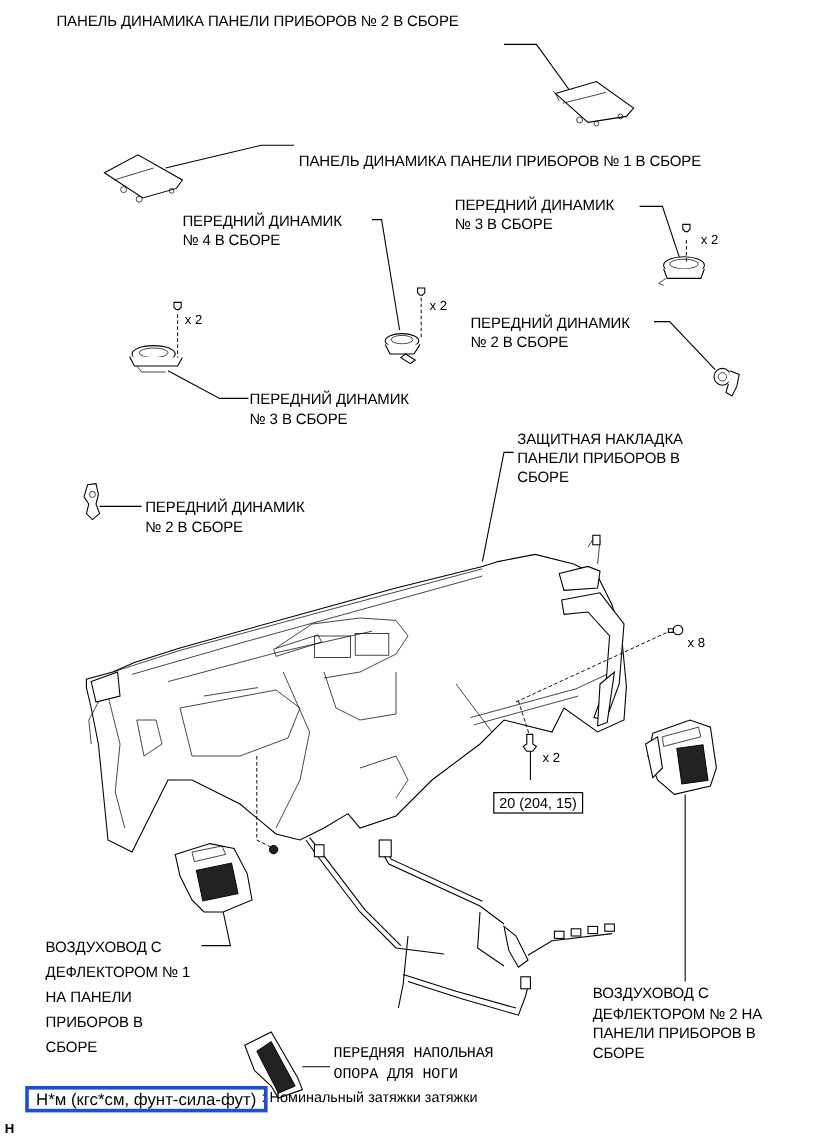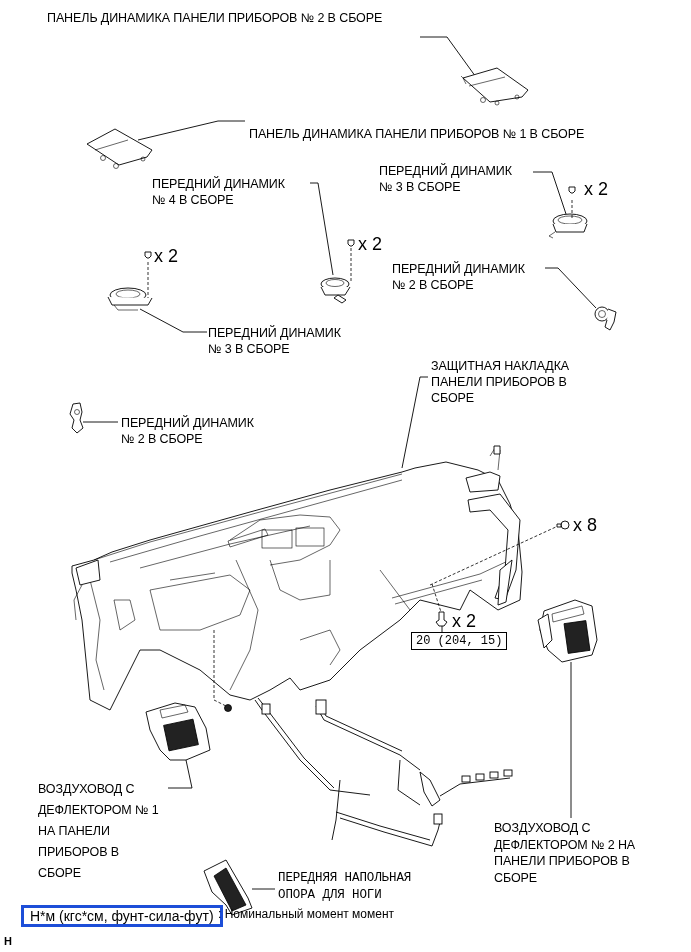--- a/index.html
+++ b/index.html
@@ -1,19 +1,19 @@
 <!DOCTYPE html>
 <html><head>
 <meta charset="utf-8">
 <style>
   html, body { margin: 0; padding: 0; background: #ffffff; }
   body { width: 691px; height: 952px; position: relative; overflow: hidden;
          font-family: "Liberation Sans", sans-serif; color: #000; }
   .lbl { position: absolute; font-size: 12.5px; line-height: 16px; white-space: pre; letter-spacing: -0.1px; }
-  .qty { position: absolute; font-size: 18px; line-height: 14px; }
+  .qty { position: absolute; font-size: 11px; line-height: 14px; margin-top: 11px; }
   #art { position: absolute; left: 0; top: 0; }
   #art .ln { stroke: #000; stroke-width: 0.9; fill: none; }
   #art .dash { stroke: #000; stroke-width: 0.8; fill: none; stroke-dasharray: 3 2; }
   #art .part { stroke: #000; stroke-width: 0.9; fill: #fff; }
   #art .thin { stroke: #000; stroke-width: 0.6; fill: none; }
   #art .dark { stroke: #000; stroke-width: 0.8; fill: #222; }
   .torque-box { position: absolute; border: 1px solid #000; font-size: 12px; line-height: 16px; padding: 0 4px; background: #fff; }
   .legend-box { position: absolute; border: 3px solid #1d4ed8; font-size: 14px; line-height: 16px; padding: 0 6px; }
   .legend-text { position: absolute; font-size: 12px; line-height: 16px; }
   .code { position: absolute; font-size: 11px; font-weight: bold; }
@@ -208,17 +208,17 @@
 СБОРЕ</div>
 <div class="lbl" style="left:278px; top:870px; line-height:17px;font-family:Liberation Mono, monospace;">ПЕРЕДНЯЯ НАПОЛЬНАЯ
 ОПОРА ДЛЯ НОГИ</div>
 
 <div class="qty" style="left:584px; top:182px;">x 2</div>
 <div class="qty" style="left:358px; top:237px;">x 2</div>
 <div class="qty" style="left:154px; top:249px;">x 2</div>
 <div class="qty" style="left:573px; top:518px;">x 8</div>
 <div class="qty" style="left:452px; top:614px;">x 2</div>
 
-<div class="torque-box" style="left:411px; top:632px;font-family:Liberation Mono, monospace;">20 (204, 15)</div>
+<div class="torque-box" style="left:411px; top:660px;">20 (204, 15)</div>
 
 <div class="legend-box" style="left:21px; top:905px;">Н*м (кгс*см, фунт-сила-фут)</div>
-<div class="legend-text" style="left:218px; top:906px;">: Номинальный момент момент</div>
+<div class="legend-text" style="left:218px; top:906px;">: Номинальный затяжки затяжки</div>
 <div class="code" style="left:4px; top:935px;">H</div>
 
 </body></html>

